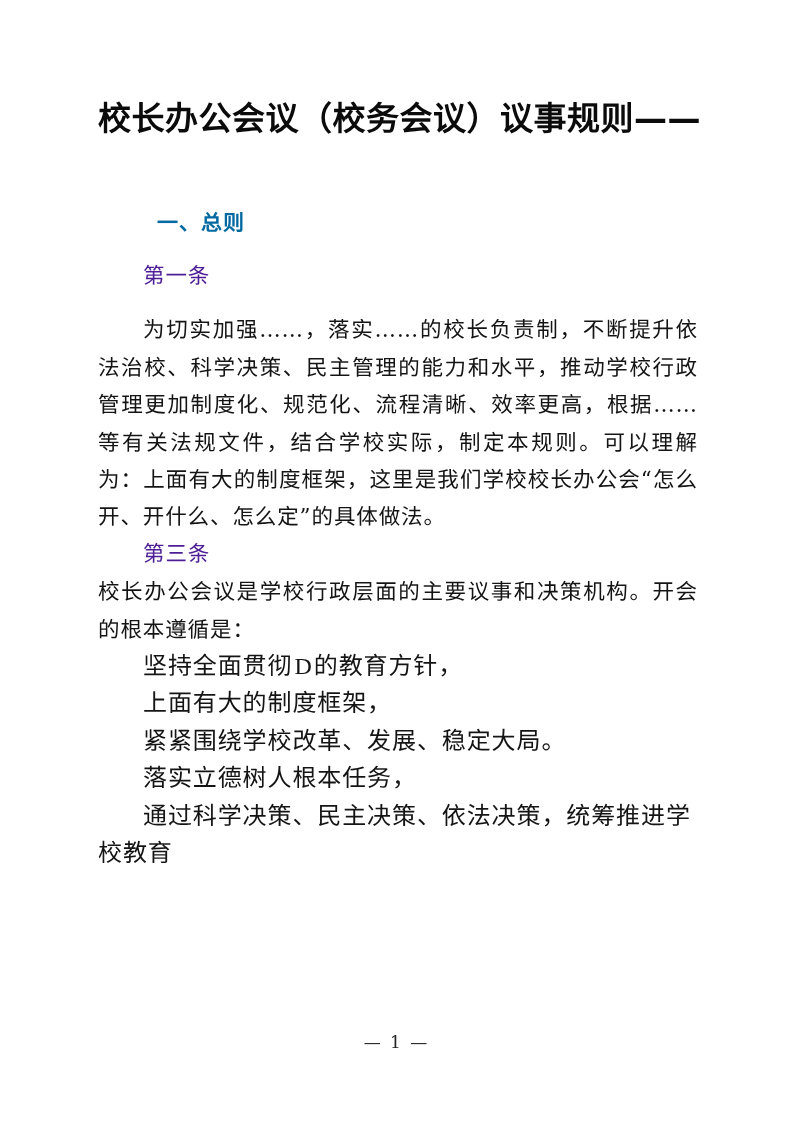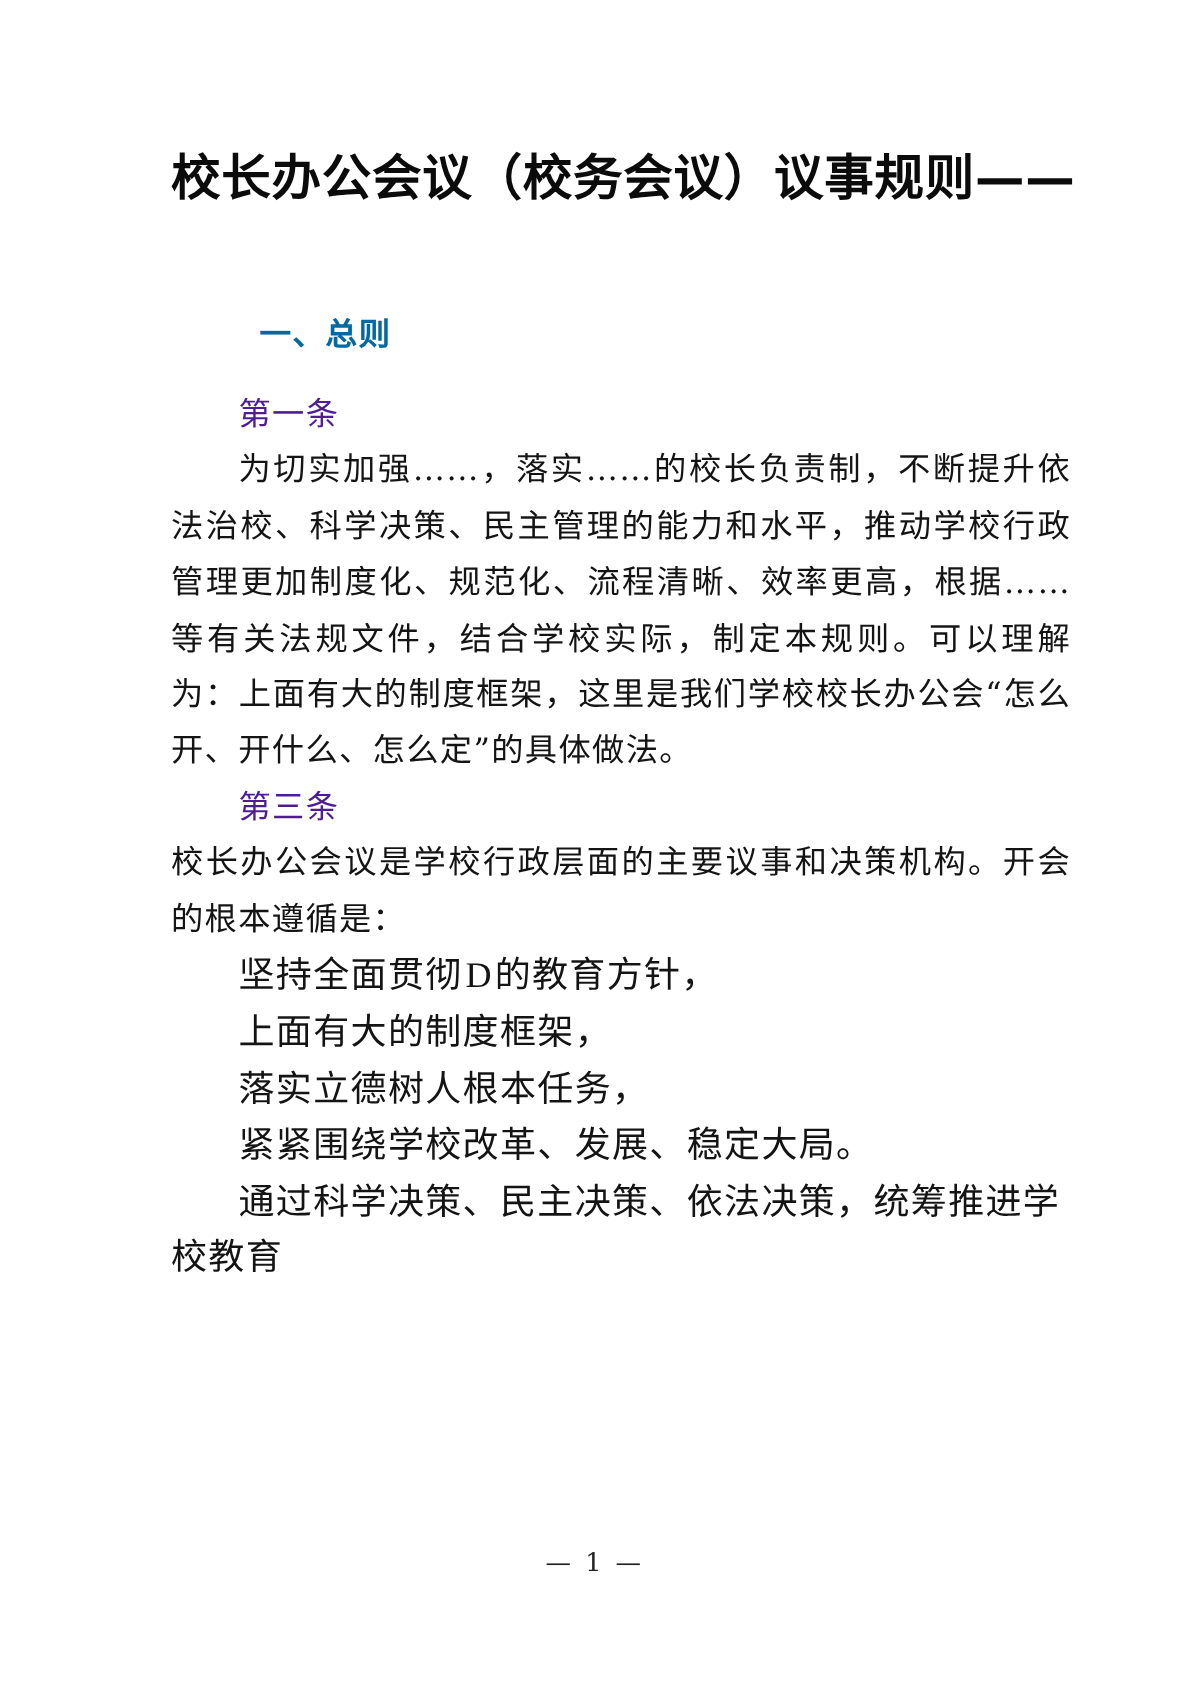--- a/index.html
+++ b/index.html
@@ -18,21 +18,21 @@
     box-sizing: border-box;
     overflow: hidden;
     font-family: "DejaVu Serif", "Liberation Serif", serif;
     color: #000000;
     -webkit-font-smoothing: antialiased;
   }
 
   
   .doc-body {
     position: absolute;
-    left: 114px;
+    left: 98px;
     top: 96px;
     width: 600px;
   }
 
   
   .doc-title {
     font-family: "DejaVu Sans", "Liberation Sans", sans-serif;
     font-weight: bold;
     font-size: 33px;
     line-height: 46px;
@@ -74,21 +74,21 @@
     font-size: 21.5px;
     line-height: 37.4px;
     margin: 0;
     padding: 0;
     text-align: justify;
     text-justify: inter-ideograph;
     letter-spacing: 0.9px;
     color: #141414;
     word-break: break-all;
   }
-  .para.indent  { text-indent: 45px; }
+  .para.indent  { text-indent: 45px; margin-top: 16px; }
   .para.noindent{ text-indent: 0; }
 
   
   .article-label {
     font-family: Liberation Sans, sans-serif;
     font-size: 21.5px;
     line-height: 37.4px;
     margin: 0;
     padding: 0;
     text-indent: 45px;
@@ -146,22 +146,22 @@
     <p class="article-label">第一条</p>
     <p class="para indent">为切实加强……，落实……的校长负责制，不断提升依法治校、科学决策、民主管理的能力和水平，推动学校行政管理更加制度化、规范化、流程清晰、效率更高，根据……等有关法规文件，结合学校实际，制定本规则。可以理解为：上面有大的制度框架，这里是我们学校校长办公会“怎么开、开什么、怎么定”的具体做法。</p>
 
 
     <p class="article-label">第三条</p>
     <p class="para noindent">校长办公会议是学校行政层面的主要议事和决策机构。开会的根本遵循是：</p>
 
     <p class="principle-line"><span>坚持全面贯彻</span><span class="latin">D</span><span>的教育方针，</span></p>
 
     <p class="principle-line">上面有大的制度框架，</p>
+    <p class="principle-line">紧紧围绕学校改革、发展、稳定大局。</p>
     <p class="principle-line">落实立德树人根本任务，</p>
-    <p class="principle-line">紧紧围绕学校改革、发展、稳定大局。</p>
 
     <p class="principle-line">通过科学决策、民主决策、依法决策，统筹推进学校教育</p>
 
   </div>
 
   <div class="page-footer">
     <span>— 1 —</span>
   </div>
 
 </div>

